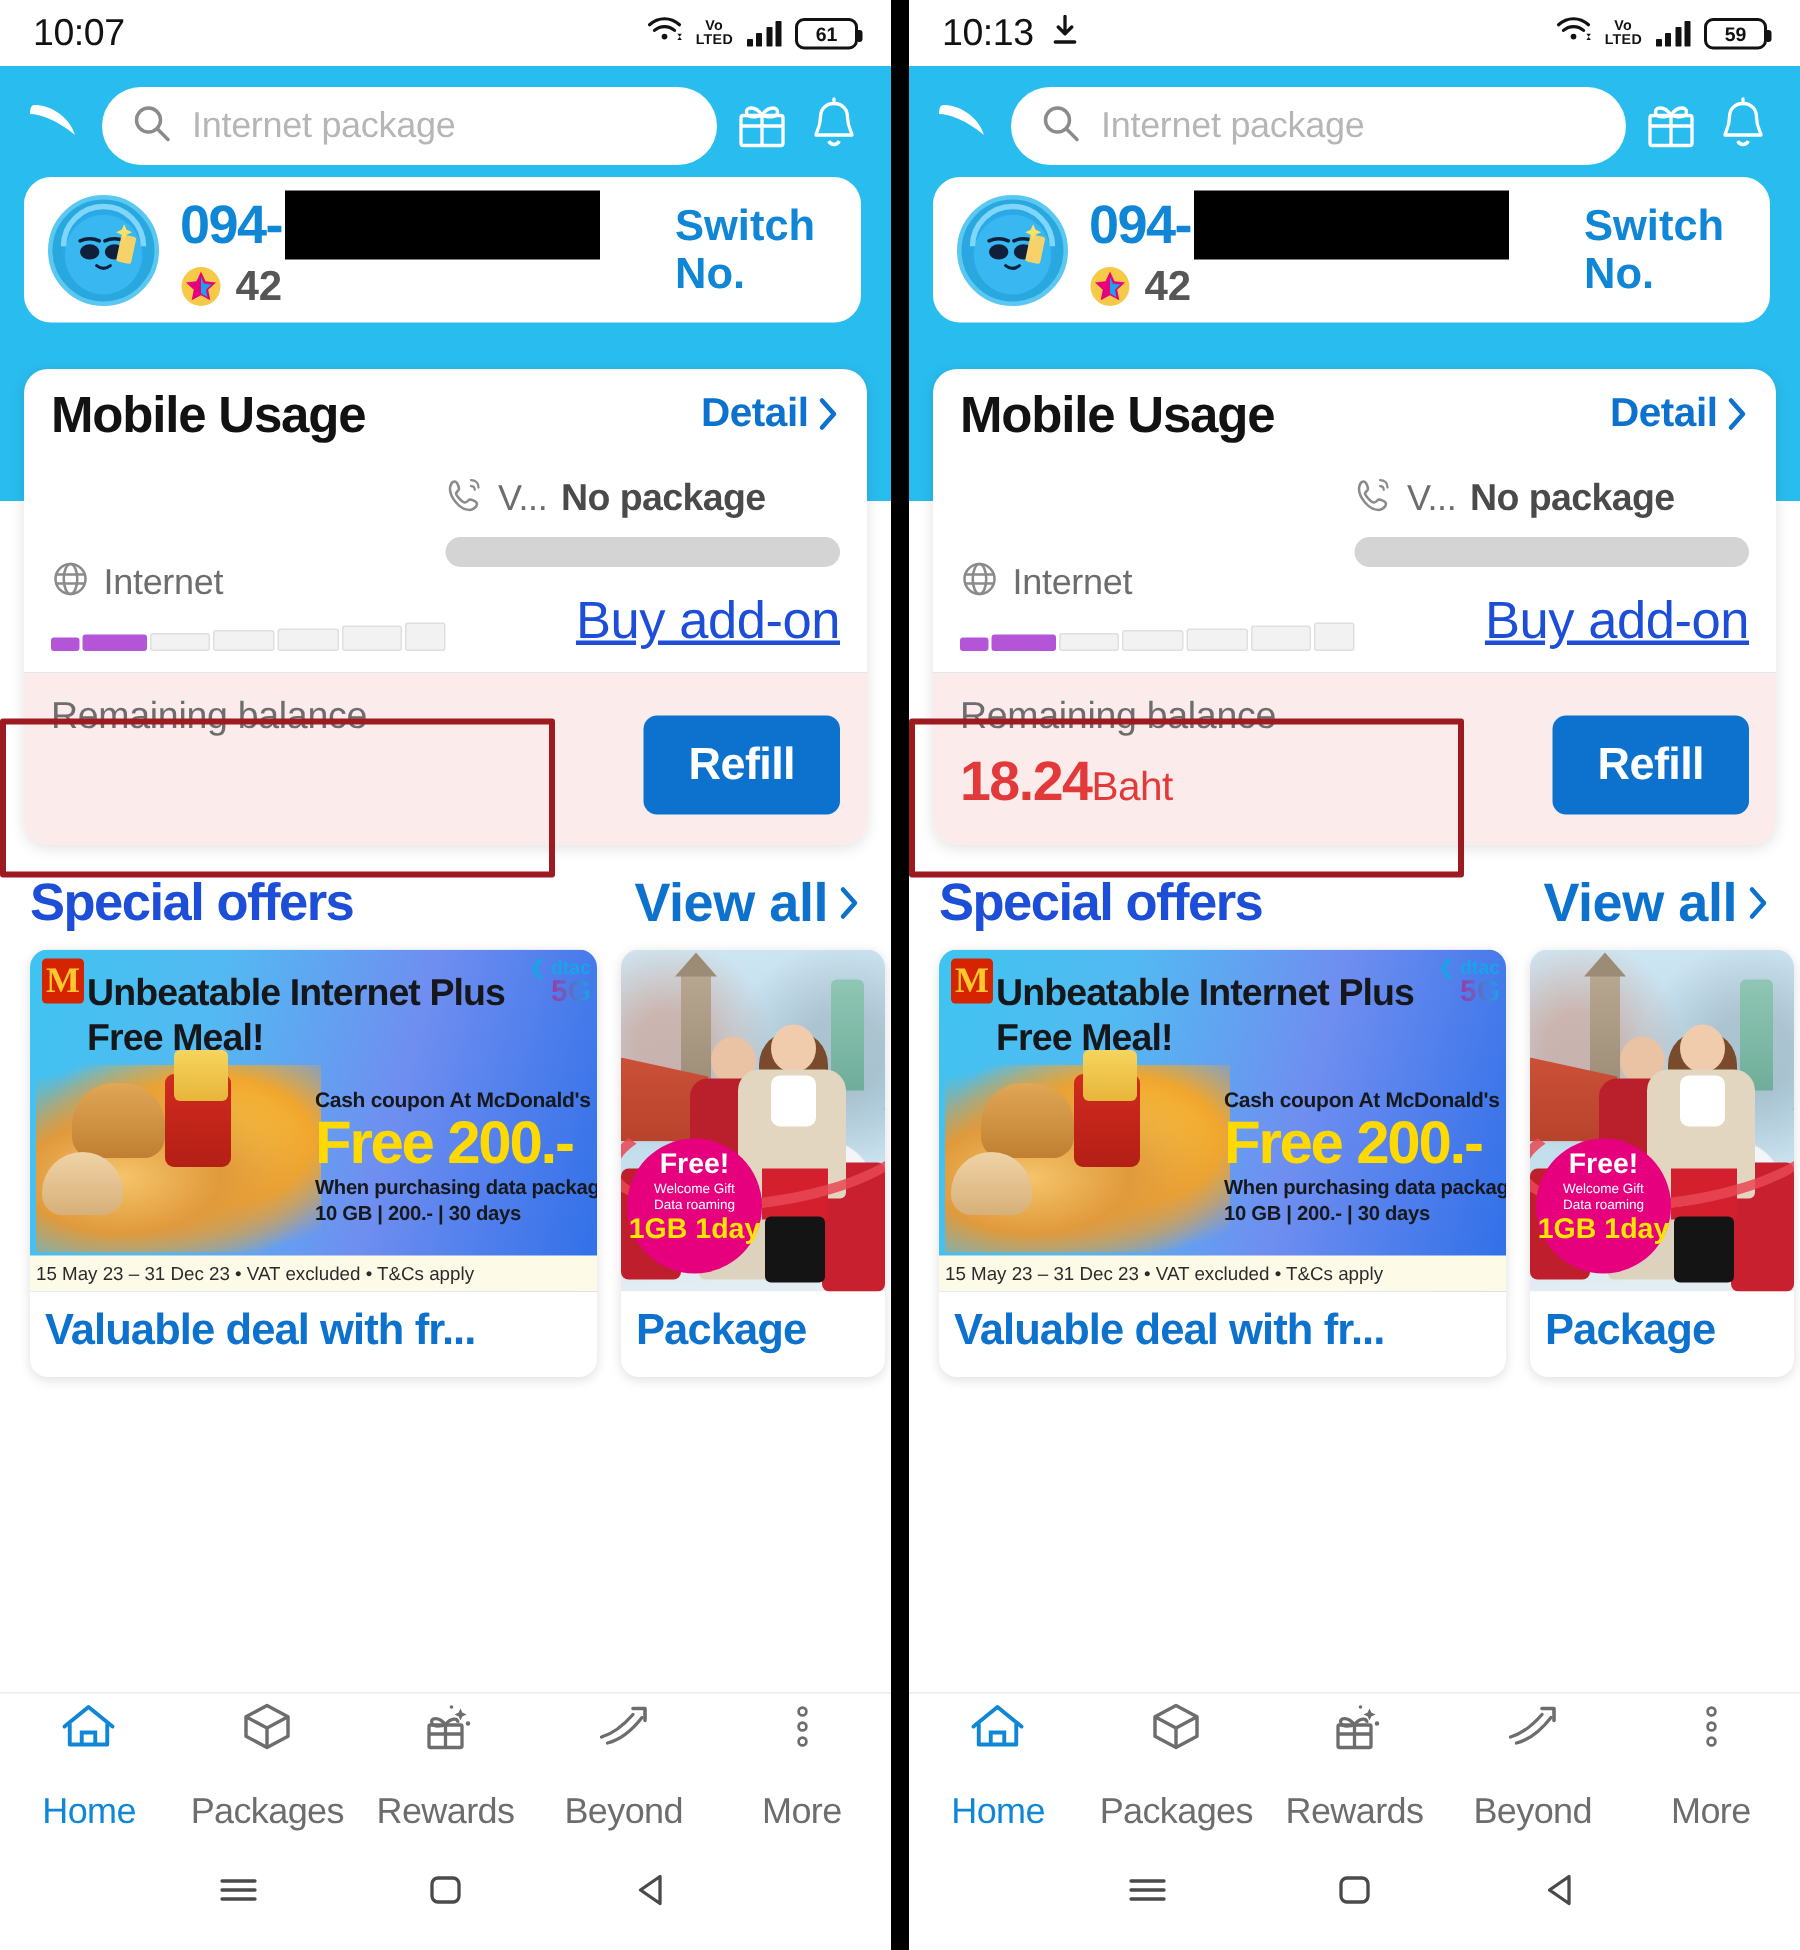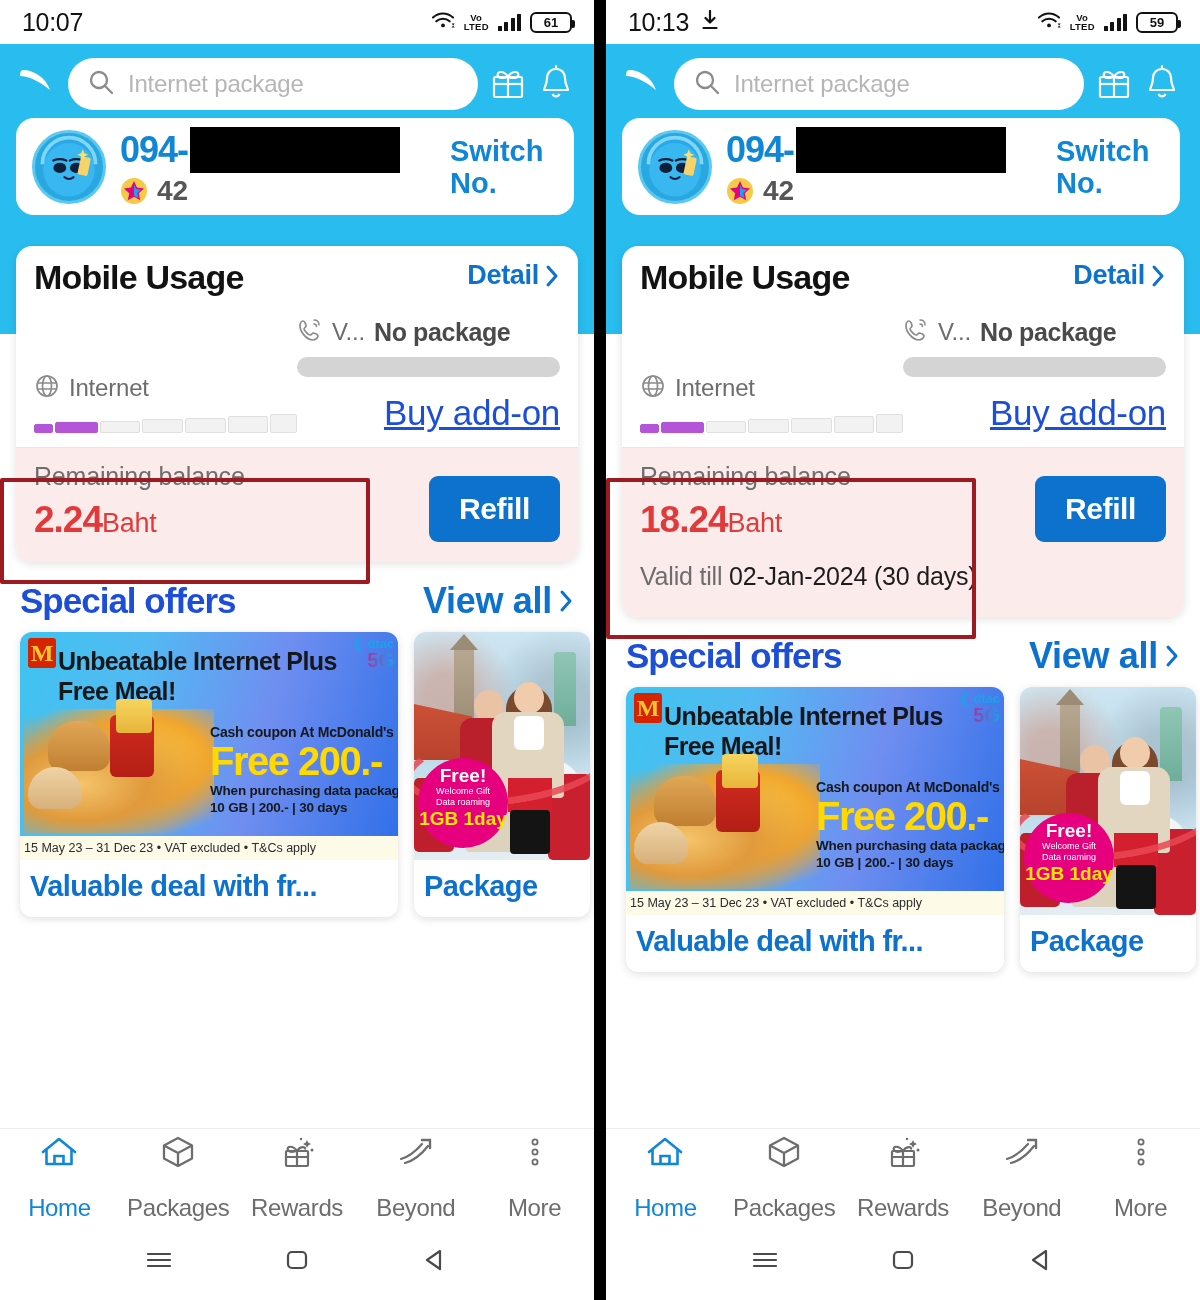--- a/index.html
+++ b/index.html
@@ -323,23 +323,20 @@
           </div>
           <div class="bar-plain"></div>
           <div class="addon"><a>Buy add-on</a></div>
         </div>
       </div>
     </div>
     <div class="card-sep"></div>
     <div class="balance">
       <div class="bal-left">
         <div class="bal-label">Remaining balance</div>
-        <div class="bal-amt">
-          <b>2.24</b><span>Baht</span>
-        </div>
       </div>
       <button class="refill">Refill</button>
       <div class="hl-box" style="left:-16px;top:30px;right:208px;bottom:-22px;"></div>
     </div>
   </div>
 
   <div class="sect-head">
     <div class="sect-title">Special offers</div>
     <div class="viewall">View all<svg width="16" height="26" viewBox="0 0 16 26">
           <path d="M4 4l8 9-8 9" stroke="currentColor" stroke-width="3" fill="none" stroke-linecap="round" stroke-linejoin="round"></path>
@@ -592,21 +589,20 @@
         </div>
       </div>
     </div>
     <div class="card-sep"></div>
     <div class="balance">
       <div class="bal-left">
         <div class="bal-label">Remaining balance</div>
         <div class="bal-amt">
           <b>18.24</b><span>Baht</span>
         </div>
-        <div class="bal-valid">Valid till <em style="color:#1c1c1c">02-Jan-2024 (30 days)</em></div>
       </div>
       <button class="refill">Refill</button>
       <div class="hl-box" style="left:-16px;top:30px;right:208px;bottom:-22px;"></div>
     </div>
   </div>
 
   <div class="sect-head">
     <div class="sect-title">Special offers</div>
     <div class="viewall">View all<svg width="16" height="26" viewBox="0 0 16 26">
           <path d="M4 4l8 9-8 9" stroke="currentColor" stroke-width="3" fill="none" stroke-linecap="round" stroke-linejoin="round"></path>

